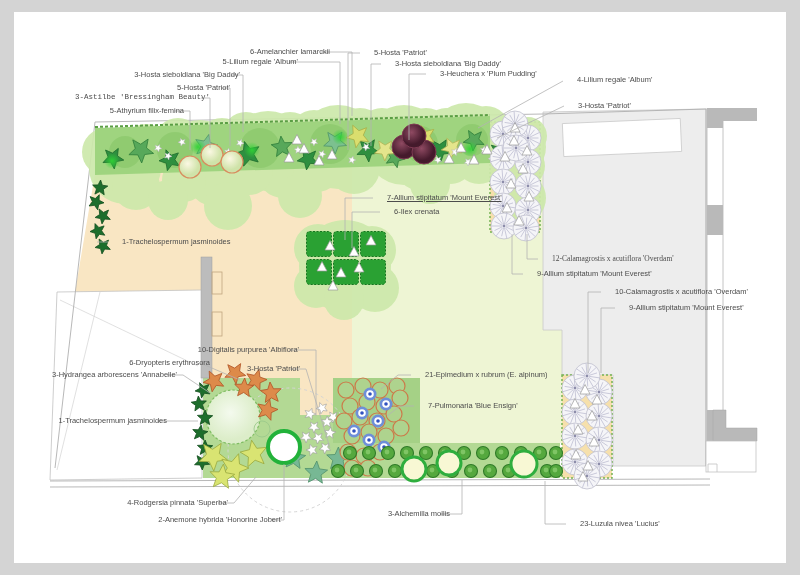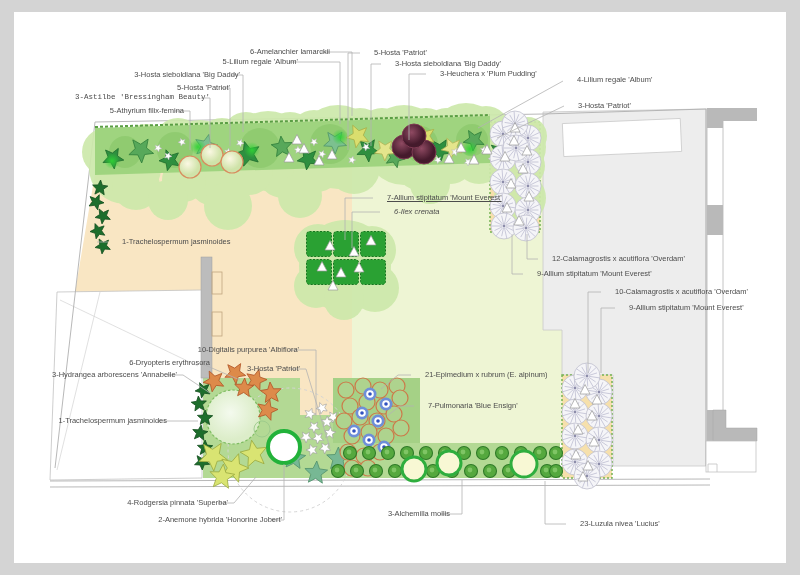--- a/index.html
+++ b/index.html
@@ -859,22 +859,22 @@
       <div class="plant-label end" style="right: 572px; top: 70px;">3-Hosta sieboldiana 'Big Daddy'</div>
       <div class="plant-label end" style="right: 582px; top: 83px;">5-Hosta 'Patriot'</div>
       <div class="plant-label end" style="right: 602px; top: 93px; font-family: Liberation Mono, monospace;">3-Astilbe 'Bressingham Beauty'</div>
       <div class="plant-label end" style="right: 628px; top: 106px;">5-Athyrium filix-femina</div>
       <div class="plant-label" style="left: 362px; top: 48px;">5-Hosta 'Patriot'</div>
       <div class="plant-label" style="left: 383px; top: 59px;">3-Hosta sieboldiana 'Big Daddy'</div>
       <div class="plant-label" style="left: 428px; top: 69px;">3-Heuchera x 'Plum Pudding'</div>
       <div class="plant-label" style="left: 565px; top: 75px;">4-Lilium regale 'Album'</div>
       <div class="plant-label" style="left: 566px; top: 101px;">3-Hosta 'Patriot'</div>
       <div class="plant-label" style="left: 375px; top: 193px; text-decoration: underline;">7-Allium stipitatum 'Mount Everest'</div>
-      <div class="plant-label" style="left: 382px; top: 207px; font-style: italic;">6-Ilex crenata</div>
-      <div class="plant-label" style="left: 540px; top: 254px;">12-Calamagrostis x acutiflora 'Overdam'</div>
+      <div class="plant-label" style="left: 382px; top: 207px;">6-Ilex crenata</div>
+      <div class="plant-label" style="left: 540px; top: 254px; font-family: Liberation Serif, serif;">12-Calamagrostis x acutiflora 'Overdam'</div>
       <div class="plant-label" style="left: 525px; top: 269px;">9-Allium stipitatum 'Mount Everest'</div>
       <div class="plant-label" style="left: 603px; top: 287px;">10-Calamagrostis x acutiflora 'Overdam'</div>
       <div class="plant-label" style="left: 617px; top: 303px;">9-Allium stipitatum 'Mount Everest'</div>
       <div class="plant-label" style="left: 110px; top: 237px;">1-Trachelospermum jasminoides</div>
       <div class="plant-label end" style="right: 513px; top: 345px;">10-Digitalis purpurea 'Albiflora'</div>
       <div class="plant-label end" style="right: 602px; top: 358px;">6-Dryopteris erythrosora</div>
       <div class="plant-label end" style="right: 635px; top: 370px;">3-Hydrangea arborescens 'Annabelle'</div>
       <div class="plant-label end" style="right: 645px; top: 416px;">1-Trachelospermum jasminoides</div>
       <div class="plant-label end" style="right: 512px; top: 364px;">3-Hosta 'Patriot'</div>
       <div class="plant-label end" style="right: 584px; top: 498px;">4-Rodgersia pinnata 'Superba'</div>

